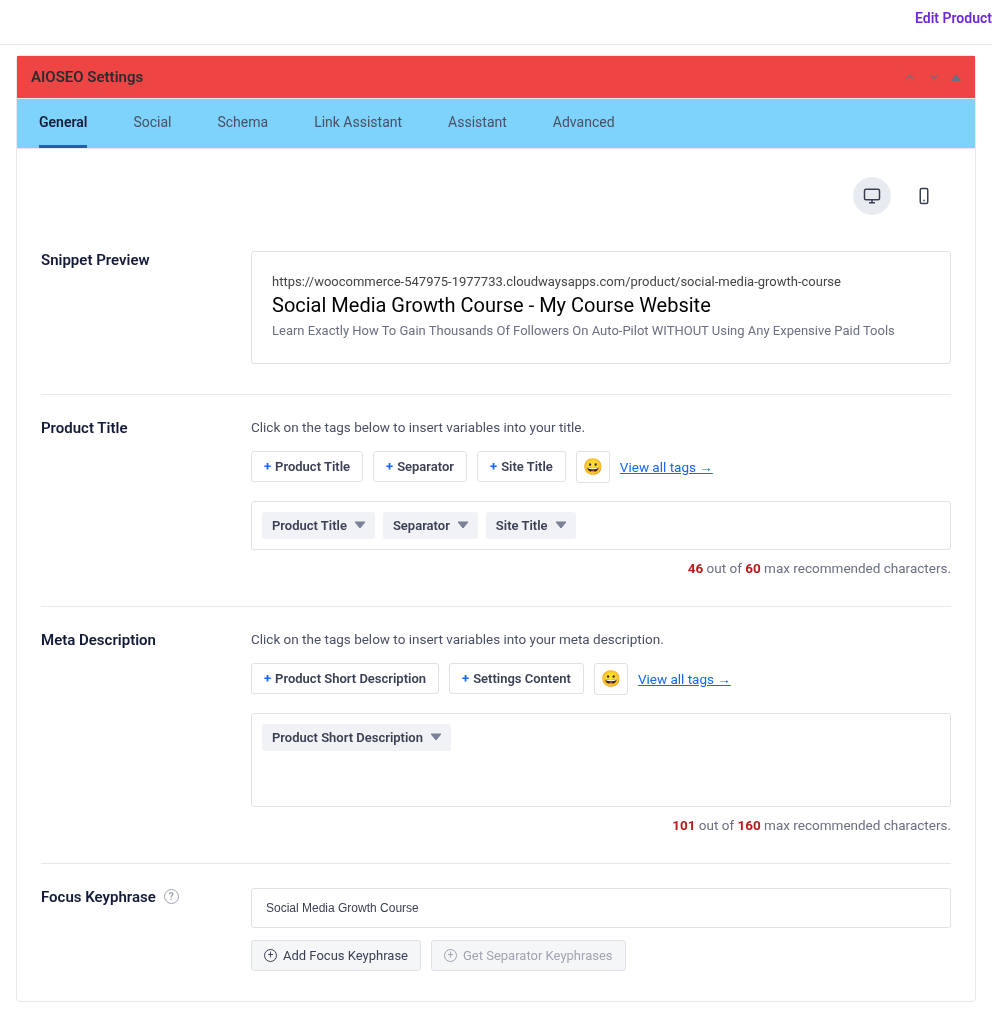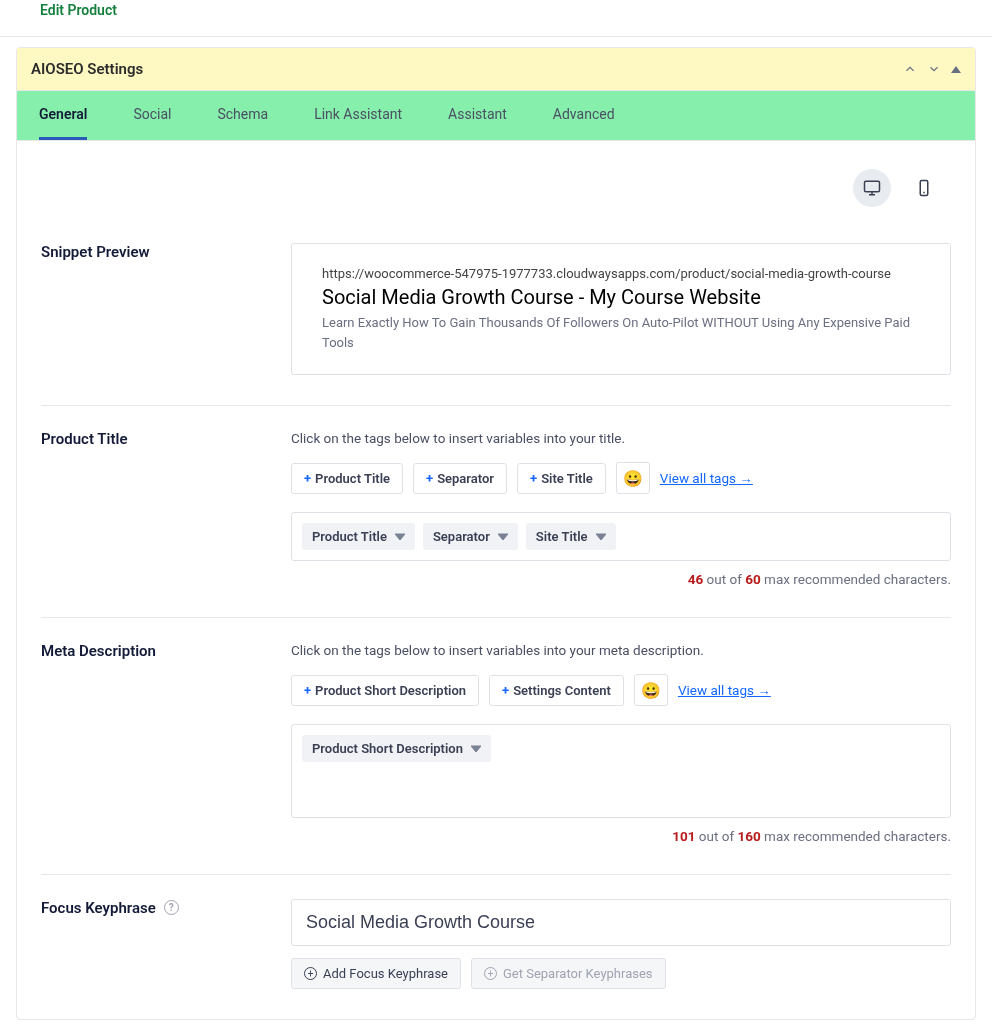--- a/index.html
+++ b/index.html
@@ -1,55 +1,55 @@
 <!DOCTYPE html>
 <html><head>
 <meta charset="utf-8">
 <style>
   * { box-sizing: border-box; margin: 0; padding: 0; }
   body { font-family: -apple-system, BlinkMacSystemFont, "Segoe UI", Roboto, "Helvetica Neue", Arial, sans-serif; background: #fff; color: #141B38; }
-  .page-title { font-size: 14px; font-weight: 600; padding: 2px 0 18px 40px; color: #15803d; }
+  .page-title { font-size: 14px; font-weight: 600; padding: 10px 0 18px 40px; color: #6d28d9; text-align: right; }
   .top-border { border-bottom: 1px solid #e5e7eb; }
   .panel { margin: 10px 16px; border: 1px solid #e8e8eb; border-radius: 4px; background: #fff; }
-  .panel-header { display: flex; align-items: center; justify-content: space-between; padding: 12px 14px; border-bottom: 1px solid #e8e8eb; background: #fef9c3; }
+  .panel-header { display: flex; align-items: center; justify-content: space-between; padding: 12px 14px; border-bottom: 1px solid #e8e8eb; background: #ef4444; }
   .panel-header h2 { font-size: 15px; font-weight: 600; color: #2c2c2c; }
   .panel-controls { display: flex; gap: 10px; align-items: center; color: #6b6f82; }
   .panel-controls svg { width: 14px; height: 14px; stroke: #6b6f82; fill: none; stroke-width: 2; cursor: pointer; }
   .panel-controls .tri-up { width: 0; height: 0; border-left: 5px solid transparent; border-right: 5px solid transparent; border-bottom: 7px solid #6b6f82; cursor: pointer; }
-  .tabs { display: flex; padding: 0 22px; background: #86efac; border-bottom: 1px solid #e8e8eb; }
+  .tabs { display: flex; padding: 0 22px; background: #7dd3fc; border-bottom: 1px solid #e8e8eb; }
   .tab { padding: 15px 0; margin-right: 46px; font-size: 14px; color: #4b4f63; cursor: pointer; border-bottom: 3px solid transparent; }
   .tab.active { color: #141B38; font-weight: 600; border-bottom: 3px solid #2b5bb8; }
   .content { padding: 16px 24px 30px 24px; }
   .device-toggle { display: flex; justify-content: flex-end; gap: 14px; align-items: center; padding: 12px 8px; }
   .device-btn { width: 38px; height: 38px; border-radius: 50%; display: flex; align-items: center; justify-content: center; cursor: pointer; background: transparent; }
   .device-btn.active { background: #e8ecf1; }
   .device-btn svg { width: 18px; height: 18px; stroke: #3a3f54; fill: none; stroke-width: 2; }
-  .row { display: flex; gap: 40px; padding: 24px 0 30px 0; border-bottom: 1px solid #e8e8eb; }
+  .row { display: flex; padding: 24px 0 30px 0; border-bottom: 1px solid #e8e8eb; }
   .row:last-of-type { border-bottom: none; padding-bottom: 0; }
   .row-label { flex: 0 0 210px; display:flex; align-items:flex-start; gap:8px; }
   .row-label h3 { font-size: 15px; font-weight: 600; color: #141B38; }
   .help-icon { width:15px; height:15px; display:inline-flex; align-items:center; justify-content:center; border:1.5px solid #a0a3b1; color:#a0a3b1; border-radius:50%; font-size:10px; font-weight:bold; margin-top:1px; }
   .row-body { flex: 1; }
-  .preview-box { border: 1px solid #e0e1e6; border-radius: 3px; padding: 22px 30px; }
+  .preview-box { border: 1px solid #e0e1e6; border-radius: 3px; padding: 22px 20px; }
   .preview-url { font-size: 13px; color: #444; margin-bottom: 4px; }
   .preview-title { font-size: 20px; color: #000000; margin-bottom: 4px; }
   .preview-desc { font-size: 13px; color: #6b6f82; line-height: 1.5; }
   .hint { font-size: 13.5px; color: #4b4f63; margin-bottom: 16px; }
   .tag-row { display: flex; flex-wrap: wrap; gap: 10px; align-items: center; margin-bottom: 18px; }
   .tag-btn { display: inline-flex; align-items: center; gap: 4px; border: 1px solid #e0e1e6; background: #fff; padding: 7px 12px; border-radius: 3px; font-size: 13px; font-weight: 600; color: #3a3f54; cursor: pointer; }
   .tag-btn .plus { color: #1467ff; font-weight: 700; }
   .emoji-btn { display:inline-flex; align-items:center; justify-content:center; width:34px; height:32px; border:1px solid #e0e1e6; border-radius:3px; cursor:pointer; }
   .link { color: #1467ff; text-decoration: underline; font-size: 13.5px; cursor: pointer; }
   .input-box { border: 1px solid #e0e1e6; border-radius: 3px; padding: 10px; min-height: 44px; display:flex; flex-wrap:wrap; gap:8px; align-items:flex-start; }
   .input-box.tall { min-height: 94px; align-content:flex-start; }
   .chip { display:inline-flex; align-items:center; gap:8px; background:#f0f2f5; border-radius:3px; padding:6px 10px; font-size:13px; font-weight:600; color:#3a3f54; cursor:pointer; }
   .chip svg { width:10px; height:10px; stroke:#7b8194; fill:#7b8194; }
   .counter { text-align: right; font-size: 13.5px; color: #6b6f82; margin-top: 10px; }
   .counter b { color: #b91c1c; font-weight:700; }
-  .text-input { width:100%; border:1px solid #e0e1e6; border-radius:3px; padding:12px 14px; font-size:18px; color:#3a3f54; }
+  .text-input { width:100%; border:1px solid #e0e1e6; border-radius:3px; padding:12px 14px; font-size:12px; color:#3a3f54; }
   .btn-row { display:flex; gap:10px; margin-top:12px; }
   .btn-secondary { display:inline-flex; align-items:center; gap:6px; border:1px solid #e0e1e6; background:#f5f6f8; padding:7px 12px; border-radius:3px; font-size:13px; color:#3a3f54; cursor:pointer; }
   .btn-secondary.disabled { color:#a0a3b1; cursor:default; }
   .circle-plus { width:13px; height:13px; display:inline-flex; align-items:center; justify-content:center; border:1.5px solid currentColor; border-radius:50%; font-size:10px; line-height:1; }
 </style>
 </head>
 <body>
 
 <div class="top-border">
   <div class="page-title">Edit Product</div>

